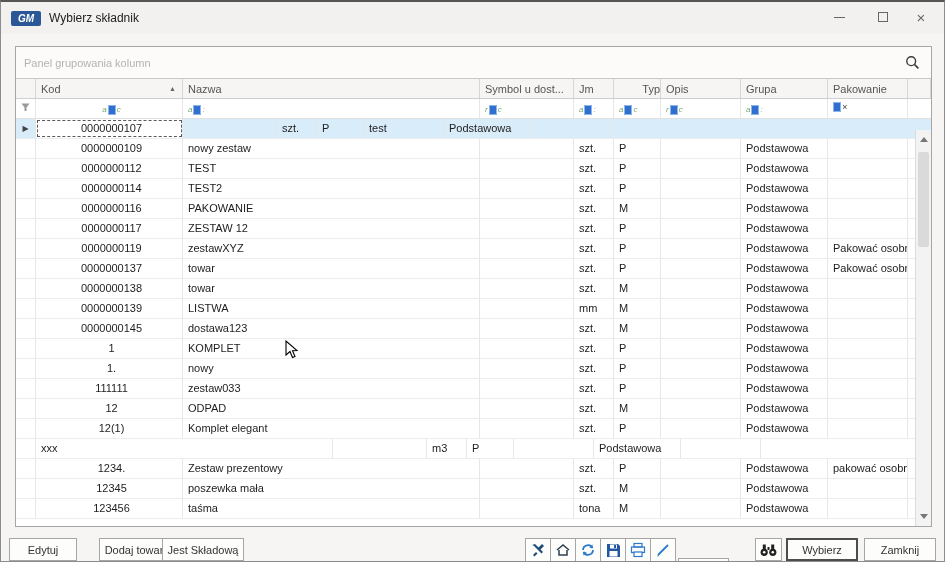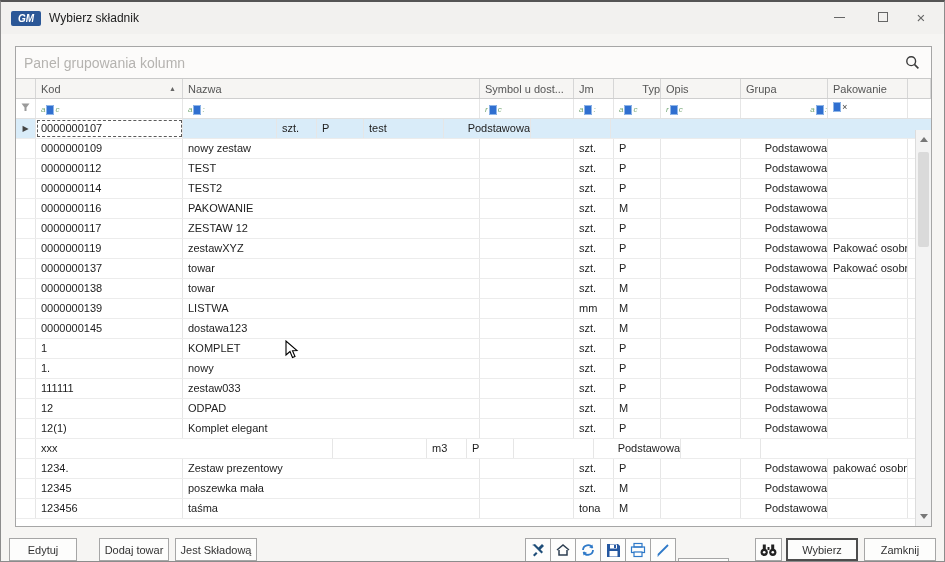--- a/index.html
+++ b/index.html
@@ -18,35 +18,35 @@
             justify-content:center; color:#666; cursor:default; }
   .ctl-min { right:90px; } .ctl-max { right:46px; } .ctl-close { right:8px; font-size:15px; }
   .minus-shape { width:11px; height:1px; background:#666; }
   .box-shape { width:10px; height:10px; border:1px solid #666; }
 
   
   .panel { position:absolute; left:14px; top:44px; width:917px; height:481px;
            background:#fdfdfc; border:1px solid #a6a6a6; }
   .group-row { position:absolute; left:0; top:0; right:0; height:31px; background:#fcfbfa;
                display:flex; align-items:center; padding:0 8px; }
-  .group-label { color:#b5b3b0; font-size:14px; flex:1; }
+  .group-label { color:#b5b3b0; font-size:11px; flex:1; }
   .search-btn { width:22px; height:22px; display:flex; align-items:center; justify-content:center; }
 
   
   .grid { position:absolute; left:0; top:31px; right:0; bottom:0; background:#fff; border-top:1px solid #c9c9c9; }
   .hrow, .frow, .row { display:flex; height:20px; }
   .hrow { background:#f6f5f3; border-bottom:1px solid #cfcfcf; color:#555; }
   .frow { background:#fff; border-bottom:1px solid #e0e0e0; }
   .row  { border-bottom:1px solid #ececec; color:#1d1d1d; }
   .cell { font-size:11px; padding:3px 0 0 5px; white-space:nowrap; overflow:hidden; border-right:1px solid #e6e6e6; }
   .hrow .cell { border-right:1px solid #d6d6d6; display:flex; align-items:center; padding-top:0; }
   .c-gutter { width:20px; padding-left:0; text-align:center; }
-  .c-kod { width:147px; } .c-nazwa { width:297px; } .c-symbol { width:94px; }
+  .c-kod { width:147px;text-align:center; } .c-nazwa { width:297px; } .c-symbol { width:94px; }
   .c-jm { width:40px; } .c-typ { width:47px;justify-content:flex-end; } .c-opis { width:80px; }
-  .c-grupa { width:87px;text-align:right; } .c-pak { width:80px; } .c-fill { flex:1; border-right:none; }
+  .c-grupa { width:87px; } .c-pak { width:80px; } .c-fill { flex:1; border-right:none; }
   .sort-arrow { margin-left:auto; margin-right:6px; font-size:7px; color:#666; }
   .row.selected { background:#d9ecf9; }
   .row.selected .c-kod { background:#fff; outline:1px dashed #5a5a5a; outline-offset:-2px; }
   .row .c-gutter { font-size:8px; color:#444; padding-top:5px; }
 
   
   .fic { display:inline-flex; align-items:center; gap:1px; line-height:1; }
   .fic .ch { font-size:8px; color:#76a876; }
   .fic .bx { width:8px; height:10px; background:#2f6fd0; border-radius:1px; box-shadow:inset 0 0 0 1px #8fb6e8; }
   .fic .xr { font-size:9px; color:#444; }
@@ -428,21 +428,21 @@
         <div class="sb-thumb"></div>
         <div class="sb-arrow sb-down">
             <span class="tri-down"></span>
           </div>
       </div>
     </div>
   </div>
 
   <div class="btn" style="left:8px; width:68px;">Edytuj</div>
   <div class="btn" style="left:98px; width:70px;">Dodaj towar</div>
-  <div class="btn" style="left:174px; width:82px;">Jest Składową</div>
+  <div class="btn" style="left:161px; width:82px;">Jest Składową</div>
 
   <div class="iconbar">
     <div class="ibtn">
       <svg width="16" height="16" viewBox="0 0 16 16">
           <path d="M2 3 L5 2 L13 10 L11.5 11.5 L3.5 3.5 Z" fill="#1f4e79"></path>
           <path d="M12 2 L14 4 L10 8 L8 6 Z" fill="#1f4e79"></path>
           <path d="M3 13 L6 10 L7.5 11.5 L4.5 14.5 Z" fill="#1f4e79"></path>
         </svg>
     </div>
     <div class="ibtn">

